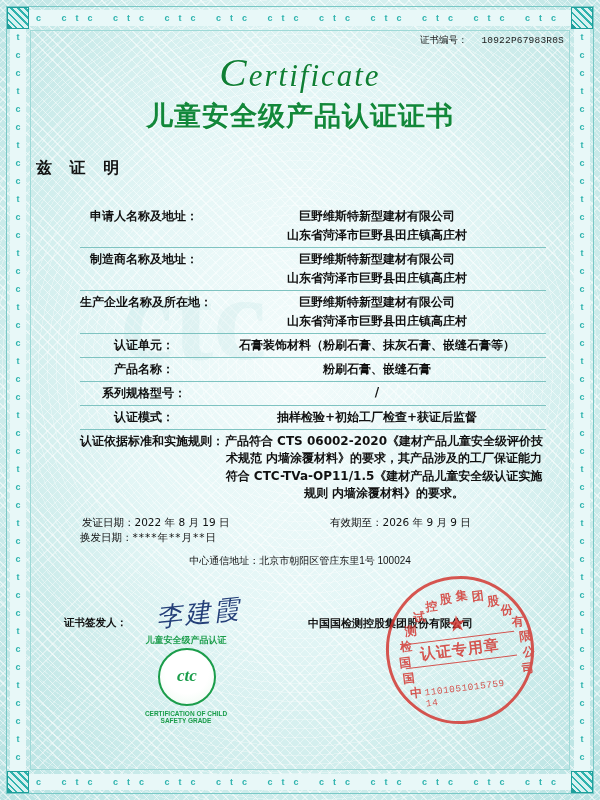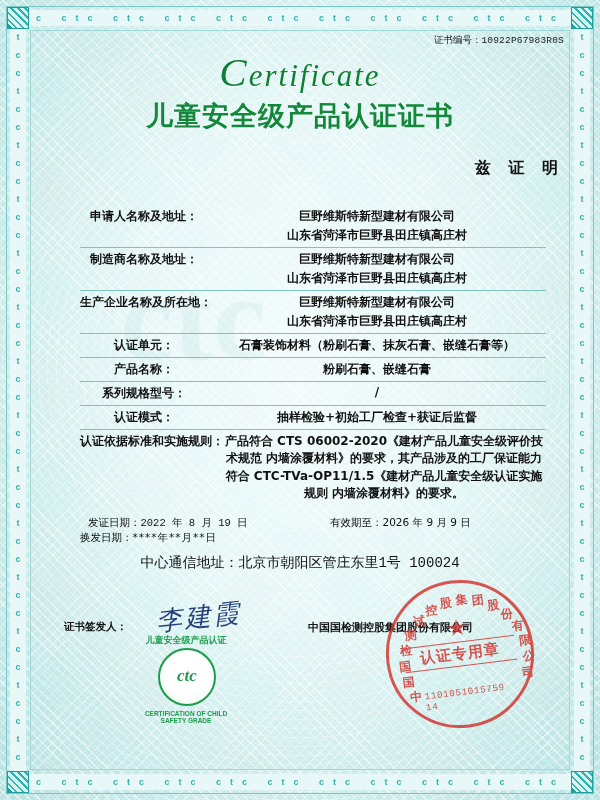--- a/index.html
+++ b/index.html
@@ -92,21 +92,21 @@
 
   .cert-no {
     position: absolute;
     right: 0; top: 4px;
     font-size: 9.5px;
     color: #1a1a1a;
     font-family: "Liberation Sans", sans-serif;
     letter-spacing: 0.2px;
   }
   .cert-no .lbl { letter-spacing: 0px; }
-  .cert-no .val { font-family: "Liberation Mono", monospace; font-size: 9.5px; }
+  .cert-no .val { font-family: "Liberation Mono", monospace; font-size: 9.5px; margin-left: 14px; }
 
   .word-certificate {
     text-align: center;
     margin-top: 18px;
     font-family: "Liberation Serif", serif;
     font-style: italic;
     font-size: 31px;
     color: #0f7f34;
     letter-spacing: 2px;
     text-shadow: 0 1px 0 rgba(255,255,255,0.7);
@@ -118,21 +118,21 @@
     margin-top: 2px;
     font-size: 27px;
     font-weight: bold;
     color: #12883a;
     letter-spacing: 1px;
     font-family: "DejaVu Sans", sans-serif;
     text-shadow: 0 1px 1px rgba(255,255,255,0.8);
   }
 
   .subtitle-cn {
-    text-align: right;
+    text-align: left;
     margin-top: 24px;
     font-size: 16px;
     font-weight: bold;
     color: #111;
     letter-spacing: 6px;
     font-family: "DejaVu Sans", sans-serif;
   }
 
   
   .fields {
@@ -169,42 +169,42 @@
   .dates {
     margin-top: 10px;
     margin-left: 44px;
     margin-right: 14px;
     font-size: 10.5px;
     color: #111;
     font-family: "DejaVu Sans", sans-serif;
     position: relative;
     height: 32px;
   }
-  .dates .issue { position: absolute; left: 8px; top: 0; font-family: Liberation Mono, monospace; }
+  .dates .issue { position: absolute; left: 2px; top: 0; }
   .dates .valid { position: absolute; left: 250px; top: 0; }
   .dates .reissue { position: absolute; left: 0; top: 15px; }
   .dates .stars { letter-spacing: 1px; }
 
   
   .legal {
     margin-top: 2px;
     margin-left: 28px;
     margin-right: 24px;
     font-size: 9.6px;
     line-height: 1.55;
     color: #111;
     font-family: "DejaVu Sans", sans-serif;
     text-align: justify;
   }
   .addr {
     margin-top: 6px;
     text-align: center;
-    font-size: 14px;
-    color: #111;
-    font-family: Liberation Mono, monospace;
+    font-size: 10px;
+    color: #111;
+    font-family: Liberation Sans, sans-serif;
   }
 
   
   .sign-area {
     position: relative;
     margin-top: 26px;
     height: 120px;
   }
   .signer {
     position: absolute;

